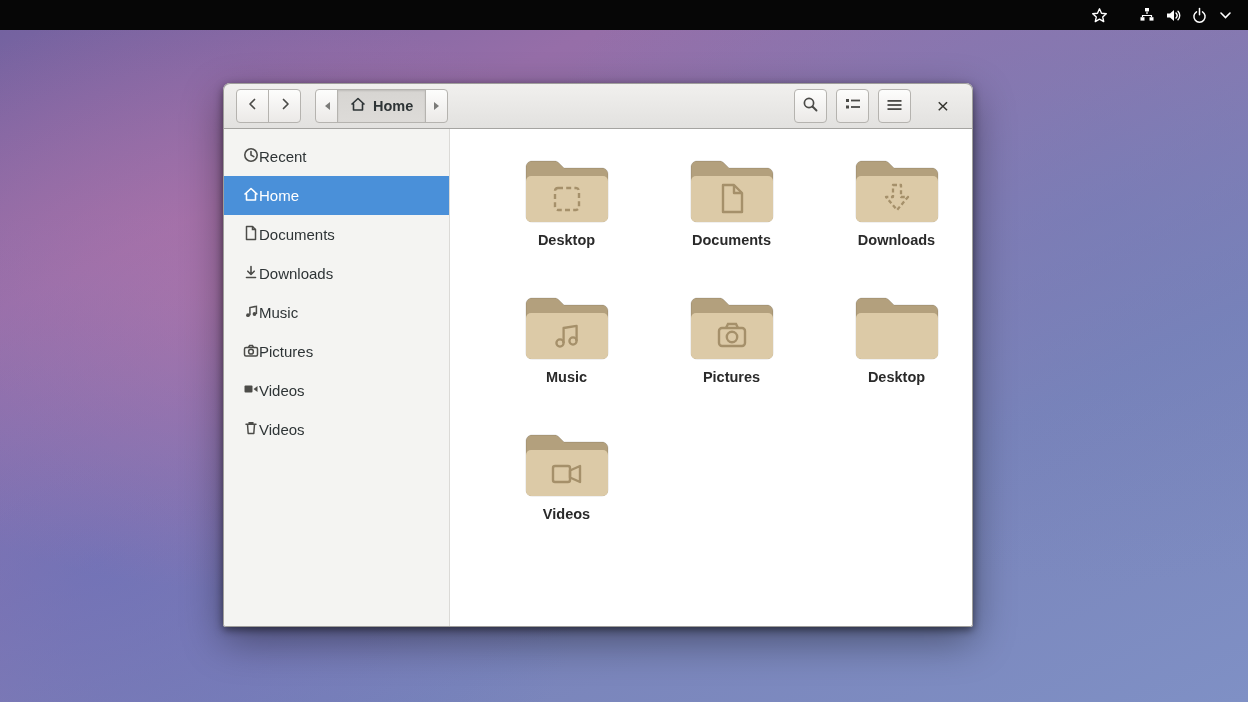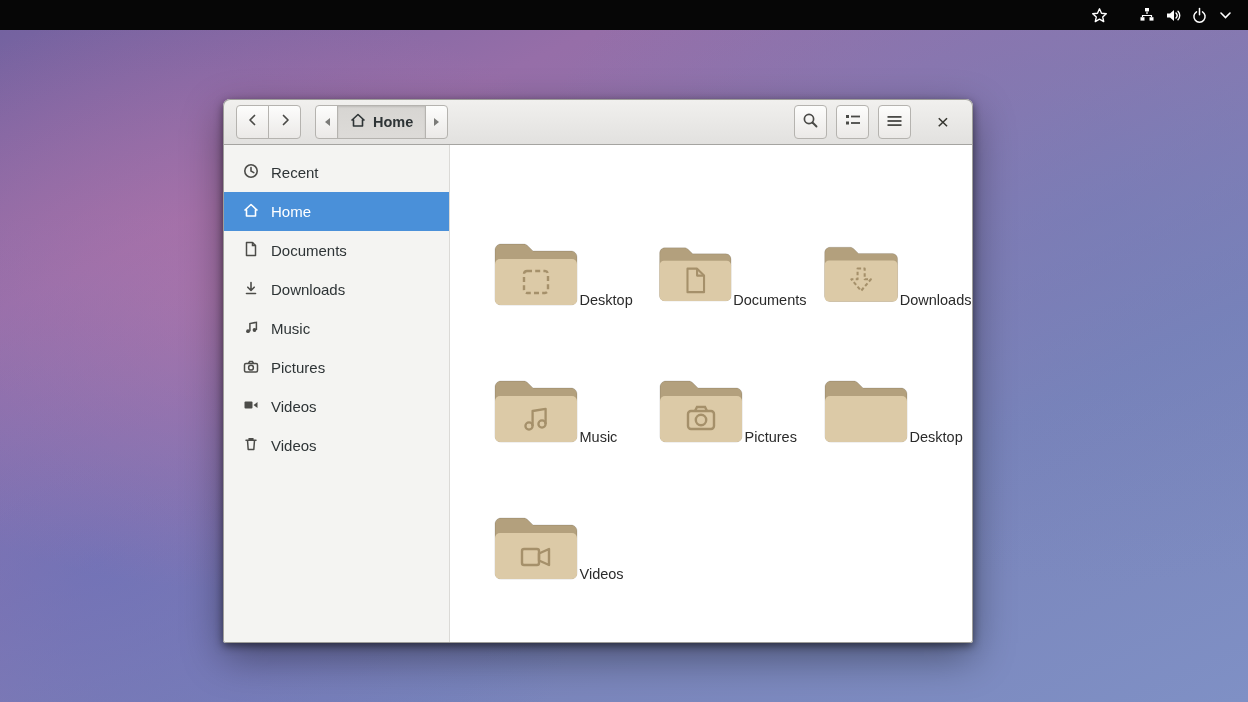--- a/index.html
+++ b/index.html
@@ -25,21 +25,20 @@
   .tray-icon.star { margin-right:22px; }
   .tray-icon svg { display:block; }
 
   
   .window {
     position:absolute; left:223px; top:83px; width:750px; height:544px;
     border-radius:7px 7px 3px 3px;
     box-shadow:0 3px 9px rgba(0,0,0,.5), 0 14px 40px rgba(0,0,0,.4);
     display:flex; flex-direction:column;
     background:#fff;
-    margin-top:16px;
   }
 
   .headerbar {
     height:46px; flex:0 0 46px;
     background:linear-gradient(#f1f0ee, #e2e1df);
     border:1px solid #9f9e9b; border-bottom:1px solid #a5a4a1;
     border-radius:7px 7px 0 0;
     display:flex; align-items:center; padding:0 12px;
   }
   .btn {
@@ -67,30 +66,30 @@
   }
 
   .window-body { flex:1; display:flex; min-height:0; border:1px solid #9f9e9b; border-top:none; border-radius:0 0 3px 3px; overflow:hidden; }
 
   
   .sidebar {
     width:226px; flex:0 0 226px; background:#f4f4f2;
     border-right:1px solid #dbdad7; padding-top:8px;
   }
   .side-item {
-    height:39px; display:flex; align-items:center; gap:12px;
+    height:39px; display:flex; align-items:center; 
     padding-left:19px; font-size:15px; color:#2e3436; cursor:pointer;
   }
   .side-item svg { flex:0 0 16px; }
   .side-item.selected { background:#4a90d9; color:#ffffff; }
 
   
   .content { flex:1; background:#ffffff; padding:26px 0 0 34px; overflow:hidden; }
   .grid { display:grid; grid-template-columns:repeat(3,165px); grid-auto-rows:137px; justify-items:center; }
-  .tile { width:150px; display:flex; flex-direction:row; align-items:flex-end; cursor:pointer; }
+  .tile { width:150px; display:flex; flex-direction:column; align-items:center; cursor:pointer;font-weight:bold; }
   .tile svg.foldericon { display:block; }
   .tile-label { margin-top:7px; font-size:14.5px; color:#2a2a2a; text-align:center; }
 
   .glowstar { filter:drop-shadow(0 0 3px rgba(255,255,255,.95)); }
 </style>
 </head>
 <body>
 
 <div class="desktop">
 

